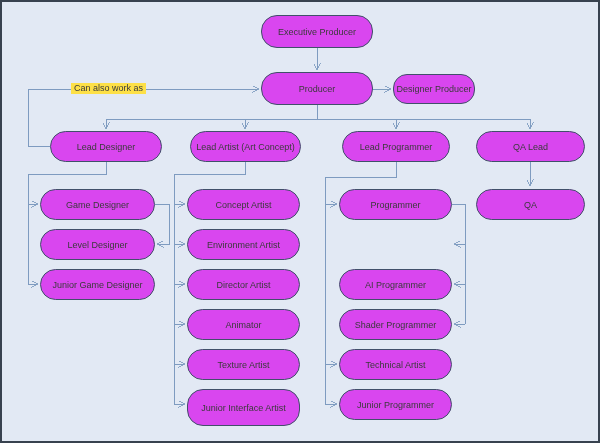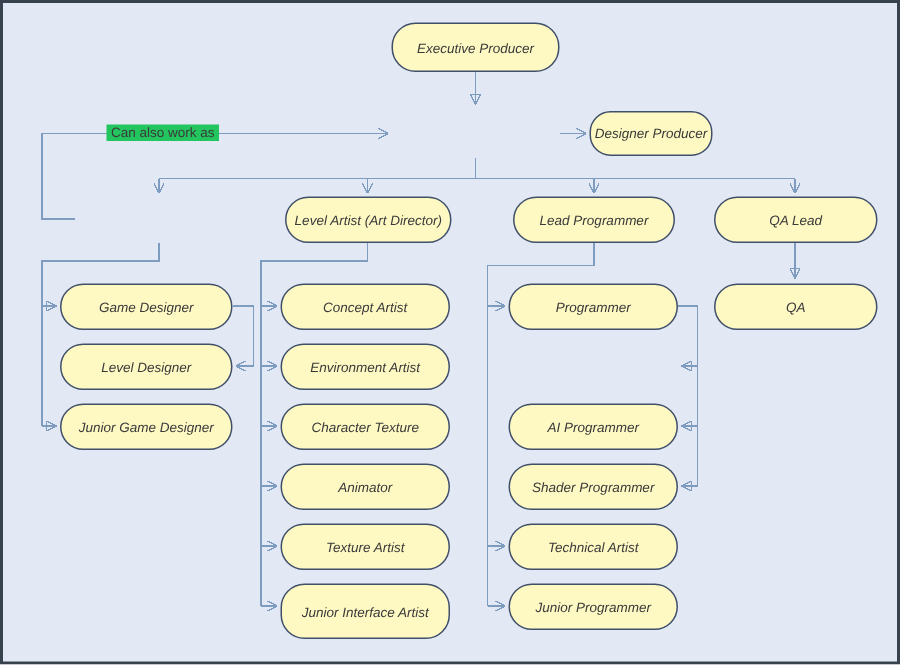--- a/index.html
+++ b/index.html
@@ -10,32 +10,31 @@
     background:#e2e9f4;
     border:2px solid #38424f;
     overflow:hidden;
     font-family:"Liberation Sans", sans-serif;
   }
   #wires{position:absolute;left:0;top:0;width:600px;height:443px;}
   #wires path{stroke:#7e9bc0;stroke-width:1;fill:none;shape-rendering:crispEdges;}
   .node{
     position:absolute;
     box-sizing:border-box;
-    background:#fef9c3;
+    background:#d946ef;
     border:1px solid #41506a;
     border-radius:16px;
     display:flex;align-items:center;justify-content:center;
     font-size:9px;color:#3a3a3a;
     white-space:nowrap;
     text-align:center;
-    font-style:italic;
   }
   .edge-label{
     position:absolute;
-    background:#22c55e;
+    background:#fde047;
     font-size:9px;color:#3a3a3a;
     padding:0 3px;line-height:11px;
   }
 </style>
 </head>
 <body>
 
 <div id="frame">
 
   <svg id="wires" width="600" height="443" viewBox="0 0 600 443">
@@ -79,41 +78,43 @@
     <path d="M463,282 H453" marker-end="url(#arrow)"></path>
     <path d="M463,322 H453" marker-end="url(#arrow)"></path>
 
     <path d="M528,160 V183" marker-end="url(#arrow)"></path>
   </svg>
 
   <div class="edge-label" style="left:69px;top:81px">Can also work as</div>
 
   <div class="node" style="left:259px;top:13px;width:112px;height:33px">Executive Producer</div>
 
+  <div class="node" style="left:259px;top:70px;width:112px;height:33px">Producer</div>
 
   <div class="node" style="left:391px;top:72px;width:82px;height:30px;border-radius:14px">Designer Producer</div>
 
+  <div class="node" style="left:48px;top:129px;width:112px;height:31px">Lead Designer</div>
 
-  <div class="node" style="left:188px;top:129px;width:111px;height:31px">Level Artist (Art Director)</div>
+  <div class="node" style="left:188px;top:129px;width:111px;height:31px">Lead Artist (Art Concept)</div>
 
   <div class="node" style="left:340px;top:129px;width:108px;height:31px">Lead Programmer</div>
 
   <div class="node" style="left:474px;top:129px;width:109px;height:31px">QA Lead</div>
 
   <div class="node" style="left:38px;top:187px;width:115px;height:31px">Game Designer</div>
 
   <div class="node" style="left:38px;top:227px;width:115px;height:31px">Level Designer</div>
 
   <div class="node" style="left:38px;top:267px;width:115px;height:31px">Junior Game Designer</div>
 
   <div class="node" style="left:185px;top:187px;width:113px;height:31px">Concept Artist</div>
 
   <div class="node" style="left:185px;top:227px;width:113px;height:31px">Environment Artist</div>
 
-  <div class="node" style="left:185px;top:267px;width:113px;height:31px">Character Texture</div>
+  <div class="node" style="left:185px;top:267px;width:113px;height:31px">Director Artist</div>
 
   <div class="node" style="left:185px;top:307px;width:113px;height:31px">Animator</div>
 
   <div class="node" style="left:185px;top:347px;width:113px;height:31px">Texture Artist</div>
 
   <div class="node" style="left:185px;top:387px;width:113px;height:37px">Junior Interface Artist</div>
 
   <div class="node" style="left:337px;top:187px;width:113px;height:31px">Programmer</div>
 
 

